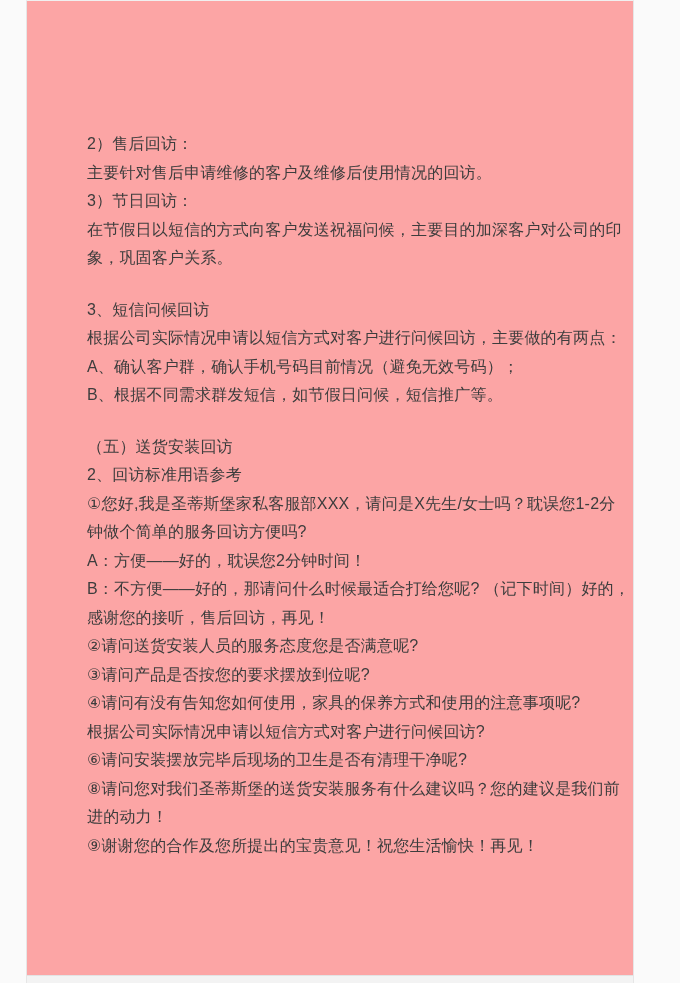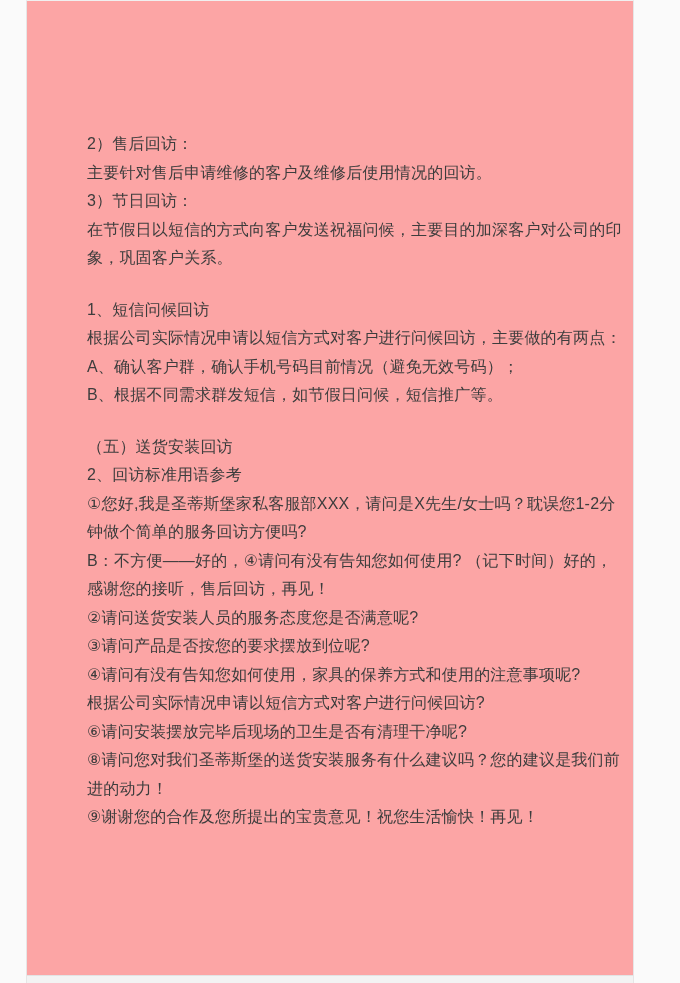--- a/index.html
+++ b/index.html
@@ -50,30 +50,31 @@
 <body>
 
 <div class="page">
   <div class="content">
       <div class="line">2）售后回访：</div>
       <div class="line">主要针对售后申请维修的客户及维修后使用情况的回访。</div>
       <div class="line">3）节日回访：</div>
       <div class="line">在节假日以短信的方式向客户发送祝福问候，主要目的加深客户对公司的印</div>
       <div class="line">象，巩固客户关系。</div>
       <div class="line blank"></div>
-      <div class="line">1、短信问候回访</div>
+      <div class="line">3、短信问候回访</div>
       <div class="line">根据公司实际情况申请以短信方式对客户进行问候回访，主要做的有两点：</div>
       <div class="line">A、确认客户群，确认手机号码目前情况（避免无效号码）；</div>
       <div class="line">B、根据不同需求群发短信，如节假日问候，短信推广等。</div>
       <div class="line blank"></div>
       <div class="line">（五）送货安装回访</div>
       <div class="line">2、回访标准用语参考</div>
       <div class="line">①您好,我是圣蒂斯堡家私客服部XXX，请问是X先生/女士吗？耽误您1-2分</div>
       <div class="line">钟做个简单的服务回访方便吗?</div>
-      <div class="line">B：不方便——好的，④请问有没有告知您如何使用? （记下时间）好的，</div>
+      <div class="line">A：方便——好的，耽误您2分钟时间！</div>
+      <div class="line">B：不方便——好的，那请问什么时候最适合打给您呢? （记下时间）好的，</div>
       <div class="line">感谢您的接听，售后回访，再见！</div>
       <div class="line">②请问送货安装人员的服务态度您是否满意呢?</div>
       <div class="line">③请问产品是否按您的要求摆放到位呢?</div>
       <div class="line">④请问有没有告知您如何使用，家具的保养方式和使用的注意事项呢?</div>
       <div class="line">根据公司实际情况申请以短信方式对客户进行问候回访?</div>
       <div class="line">⑥请问安装摆放完毕后现场的卫生是否有清理干净呢?</div>
       <div class="line">⑧请问您对我们圣蒂斯堡的送货安装服务有什么建议吗？您的建议是我们前</div>
       <div class="line">进的动力！</div>
       <div class="line">⑨谢谢您的合作及您所提出的宝贵意见！祝您生活愉快！再见！</div>
     </div>

